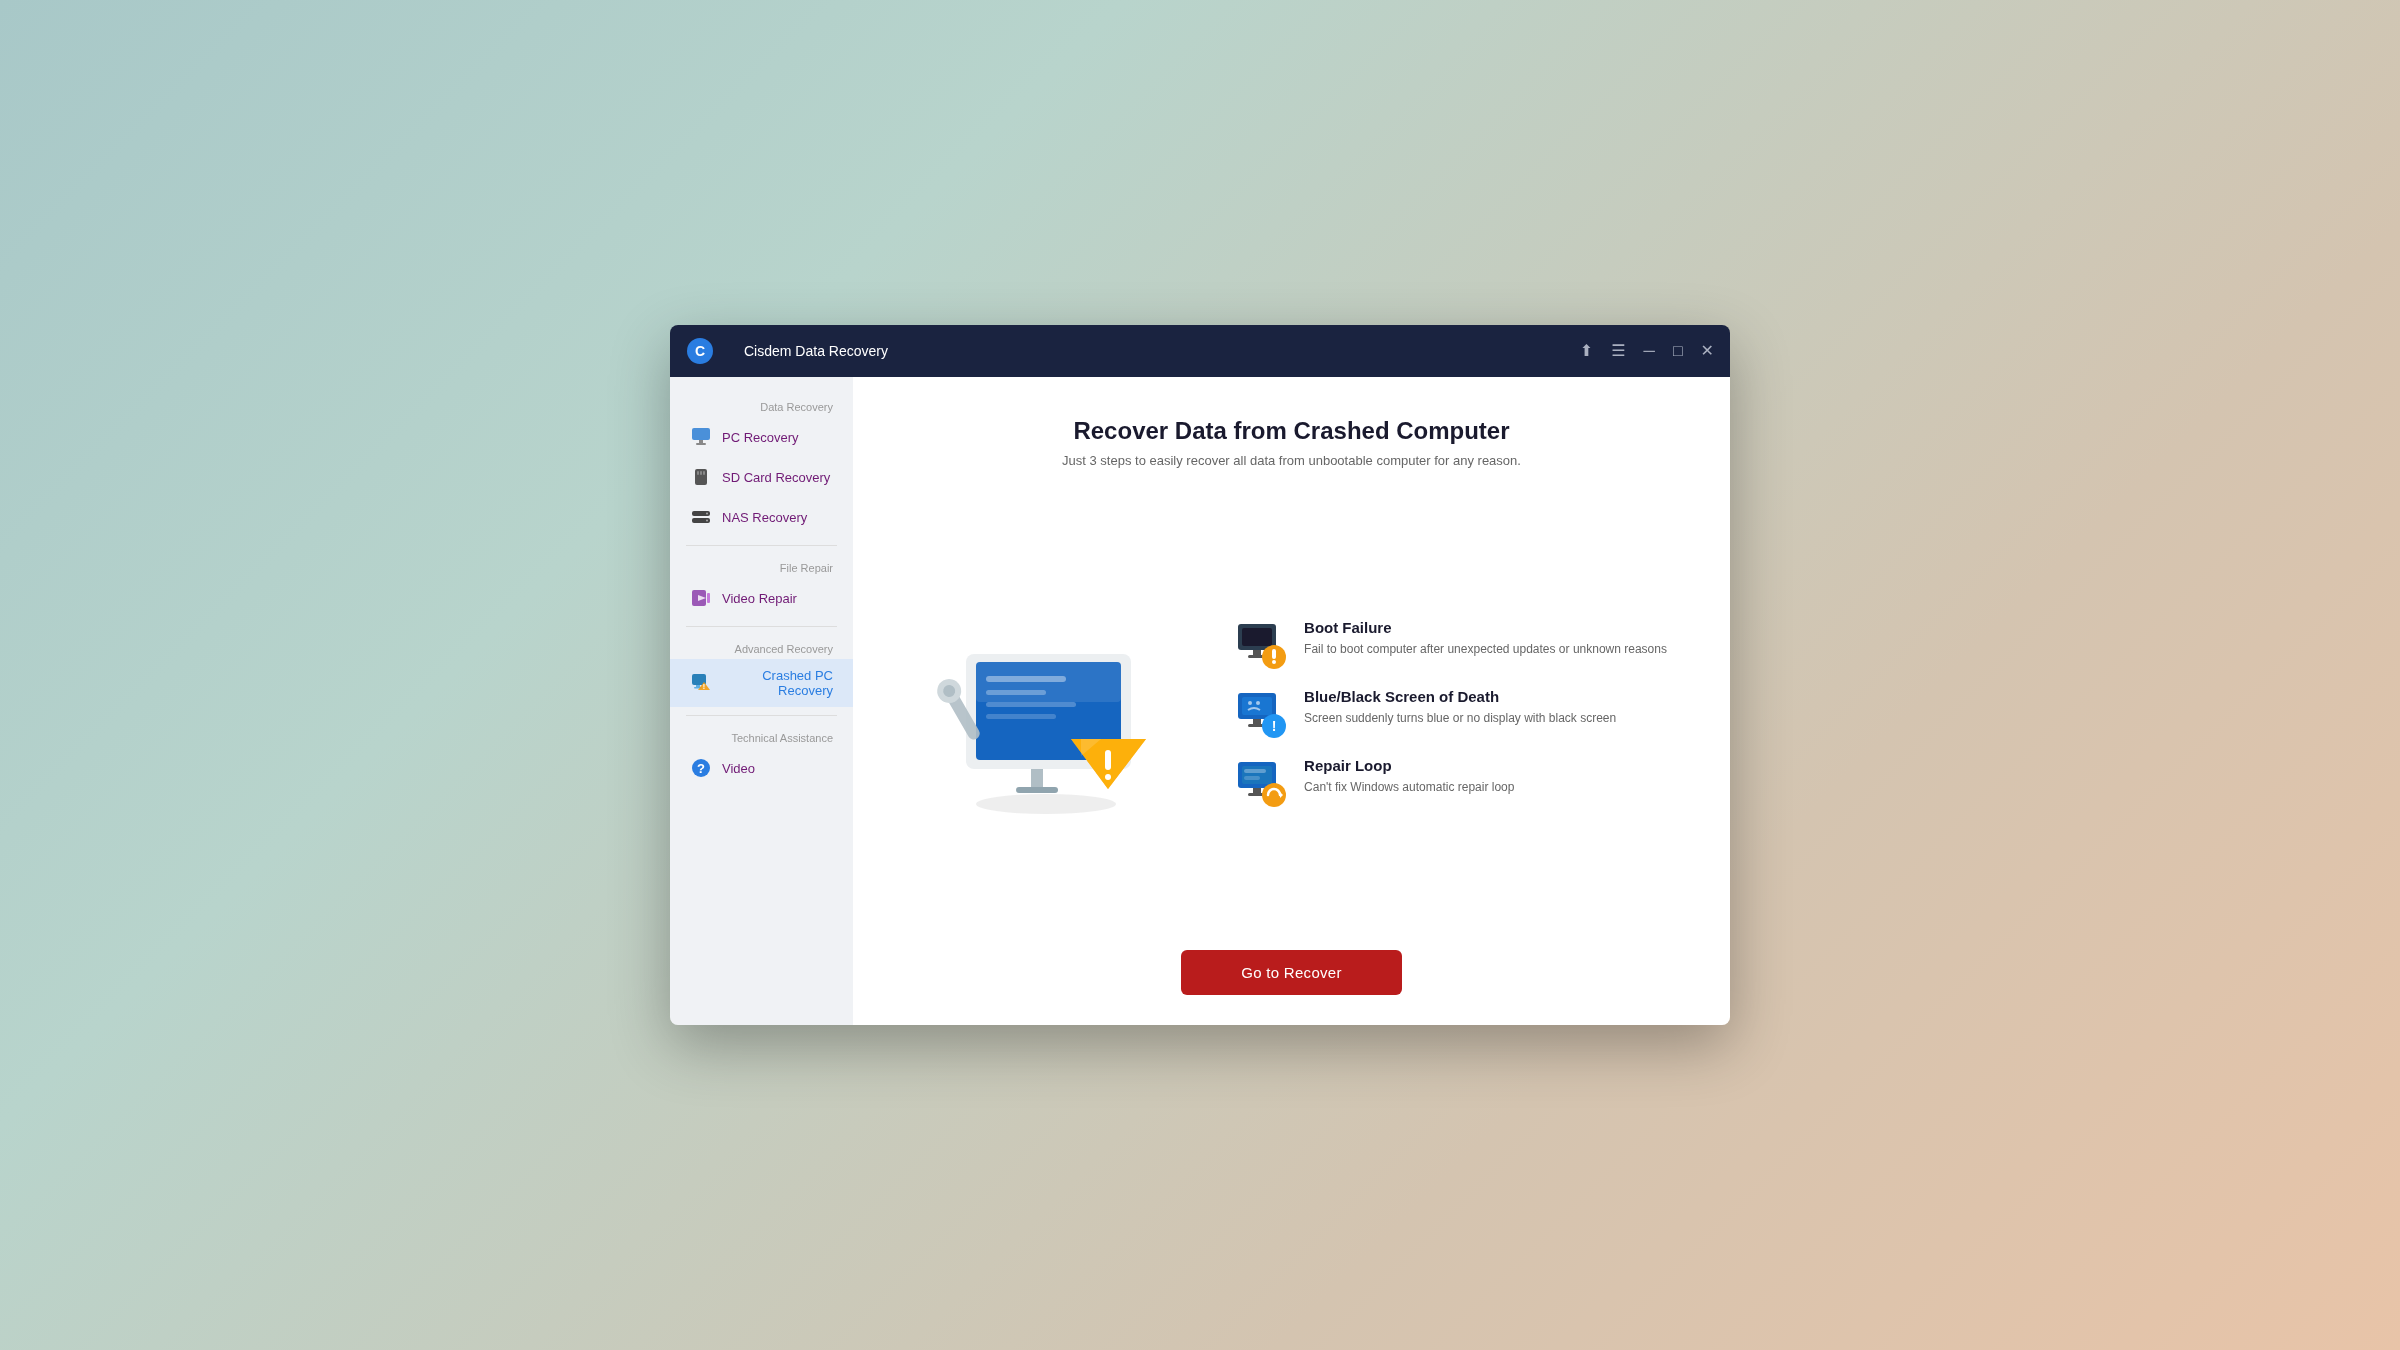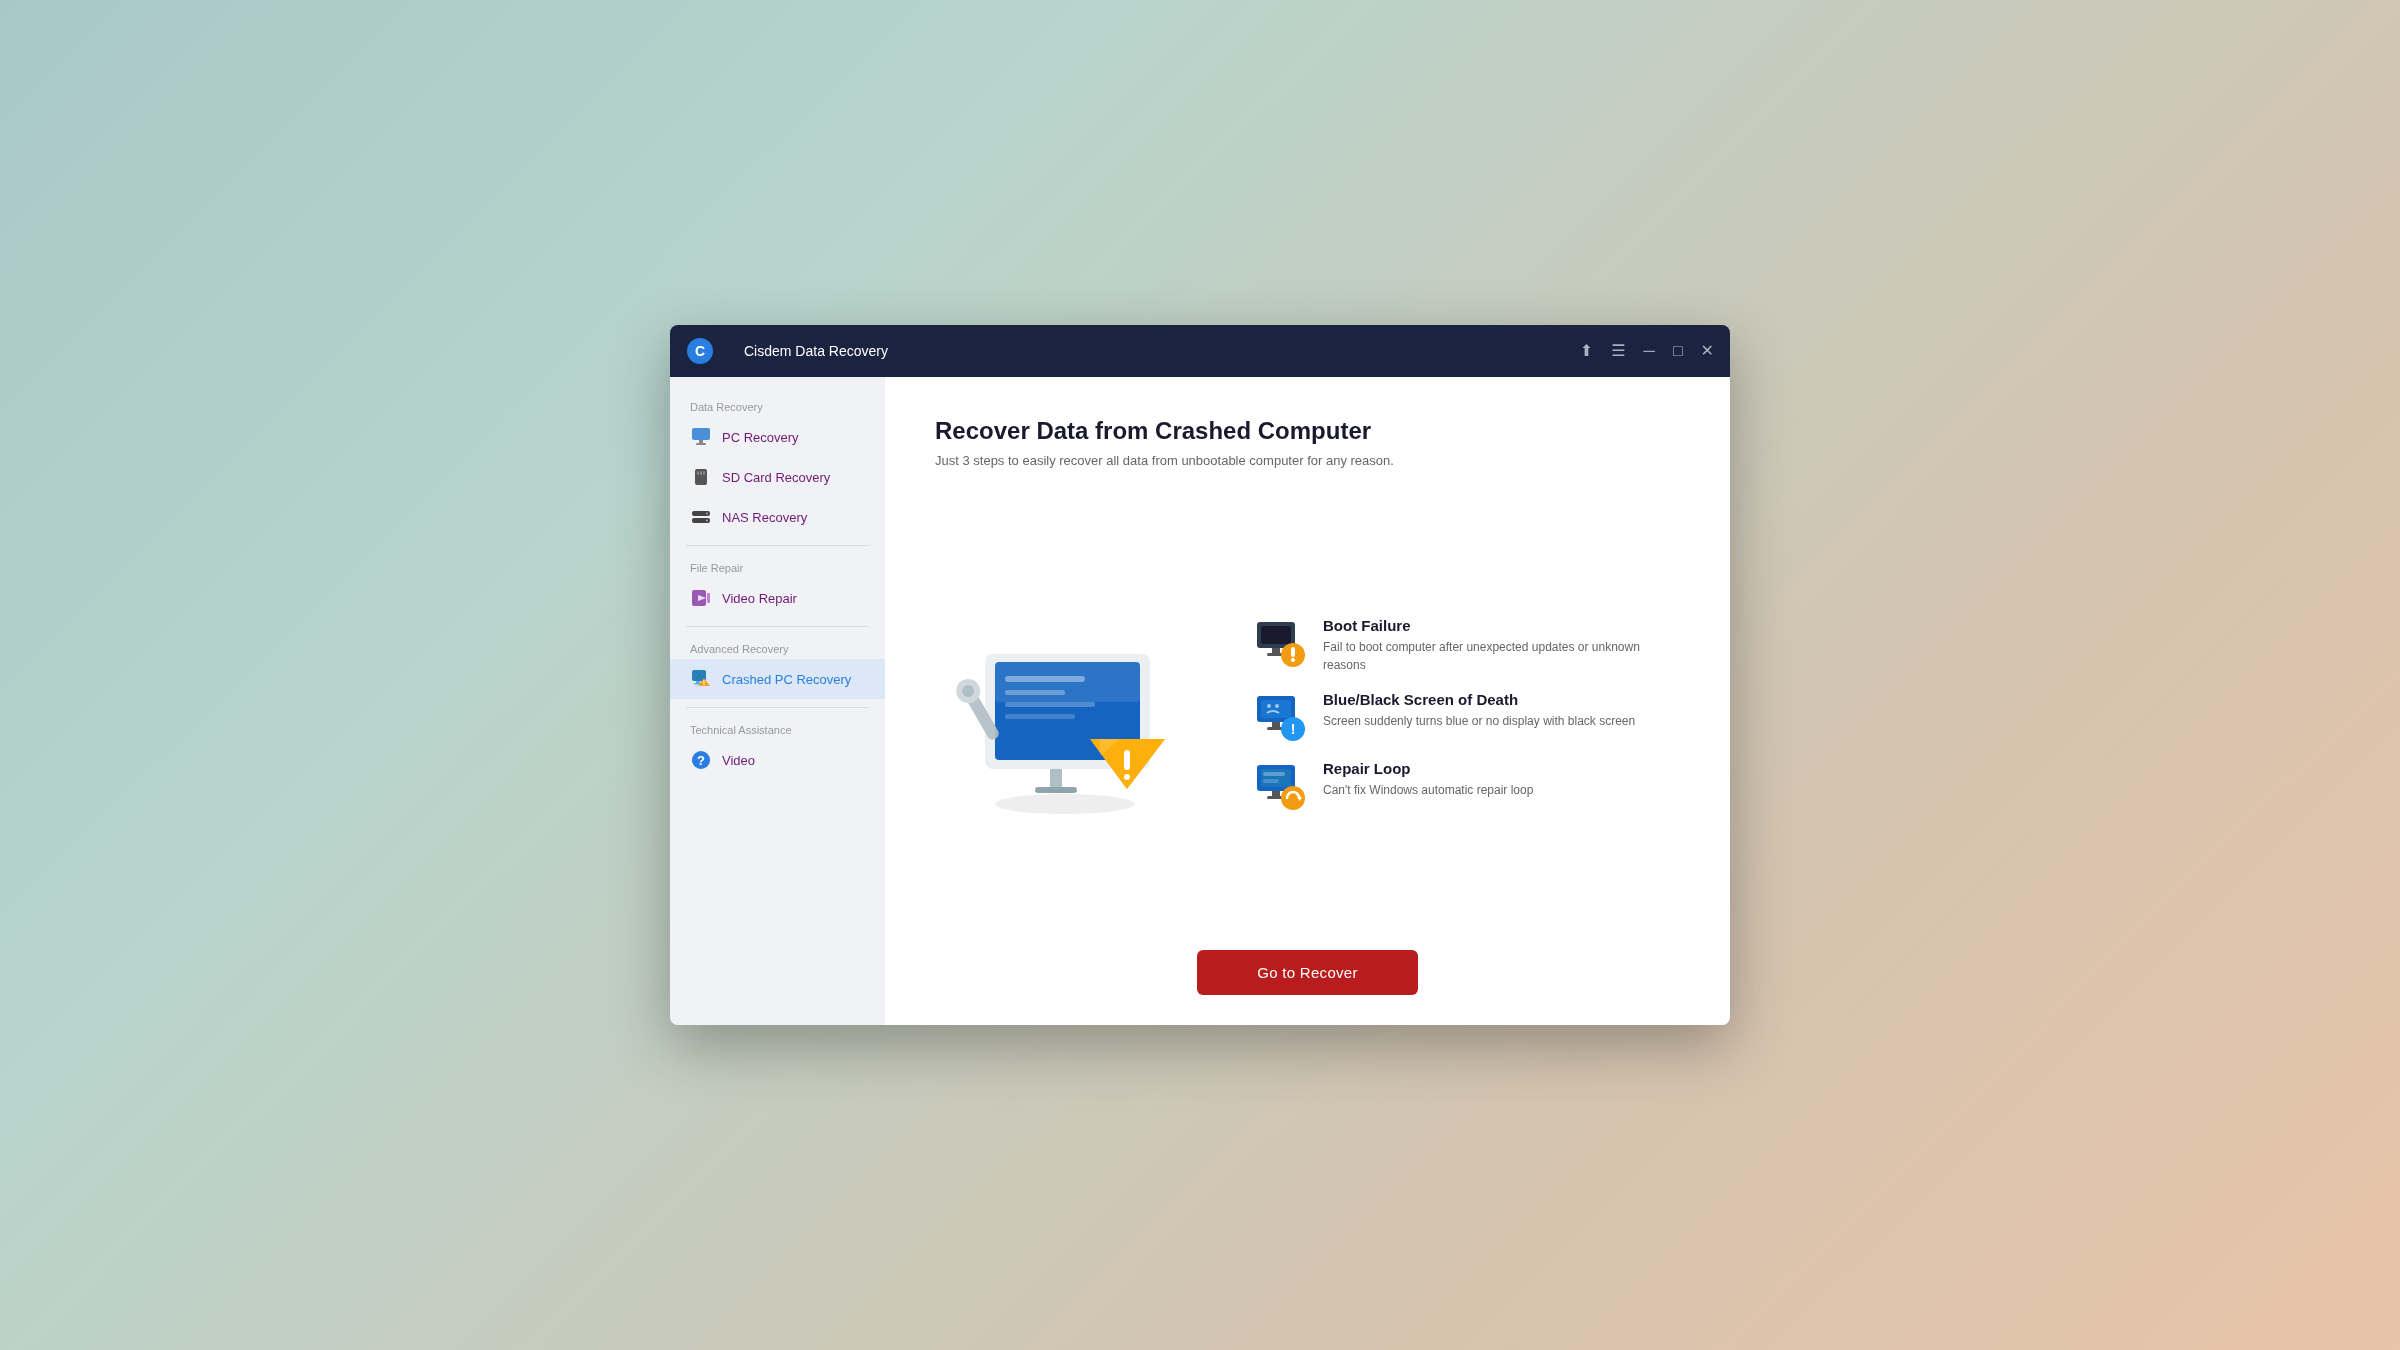--- a/index.html
+++ b/index.html
@@ -64,25 +64,26 @@
 
     
     .main-layout {
       display: flex;
       flex: 1;
       overflow: hidden;
     }
 
     
     .sidebar {
-      width: 215px;
+      width: 183px;
       background: #f0f2f5;
       flex-shrink: 0;
       padding: 16px 0;
       overflow-y: auto;
+      text-align: right;
     }
 
     .sidebar-section-label {
       font-size: 11px;
       color: #999;
       padding: 8px 20px 4px;
       font-weight: 400;
     }
 
     .sidebar-item {
@@ -111,20 +112,21 @@
     }
 
     
     .content {
       flex: 1;
       background: #ffffff;
       display: flex;
       flex-direction: column;
       padding: 40px 50px 30px;
       overflow-y: auto;
+      align-items: center;
     }
 
     .content-title {
       font-size: 24px;
       font-weight: 600;
       color: #1a1a2e;
       margin-bottom: 8px;
     }
 
     .content-subtitle {

